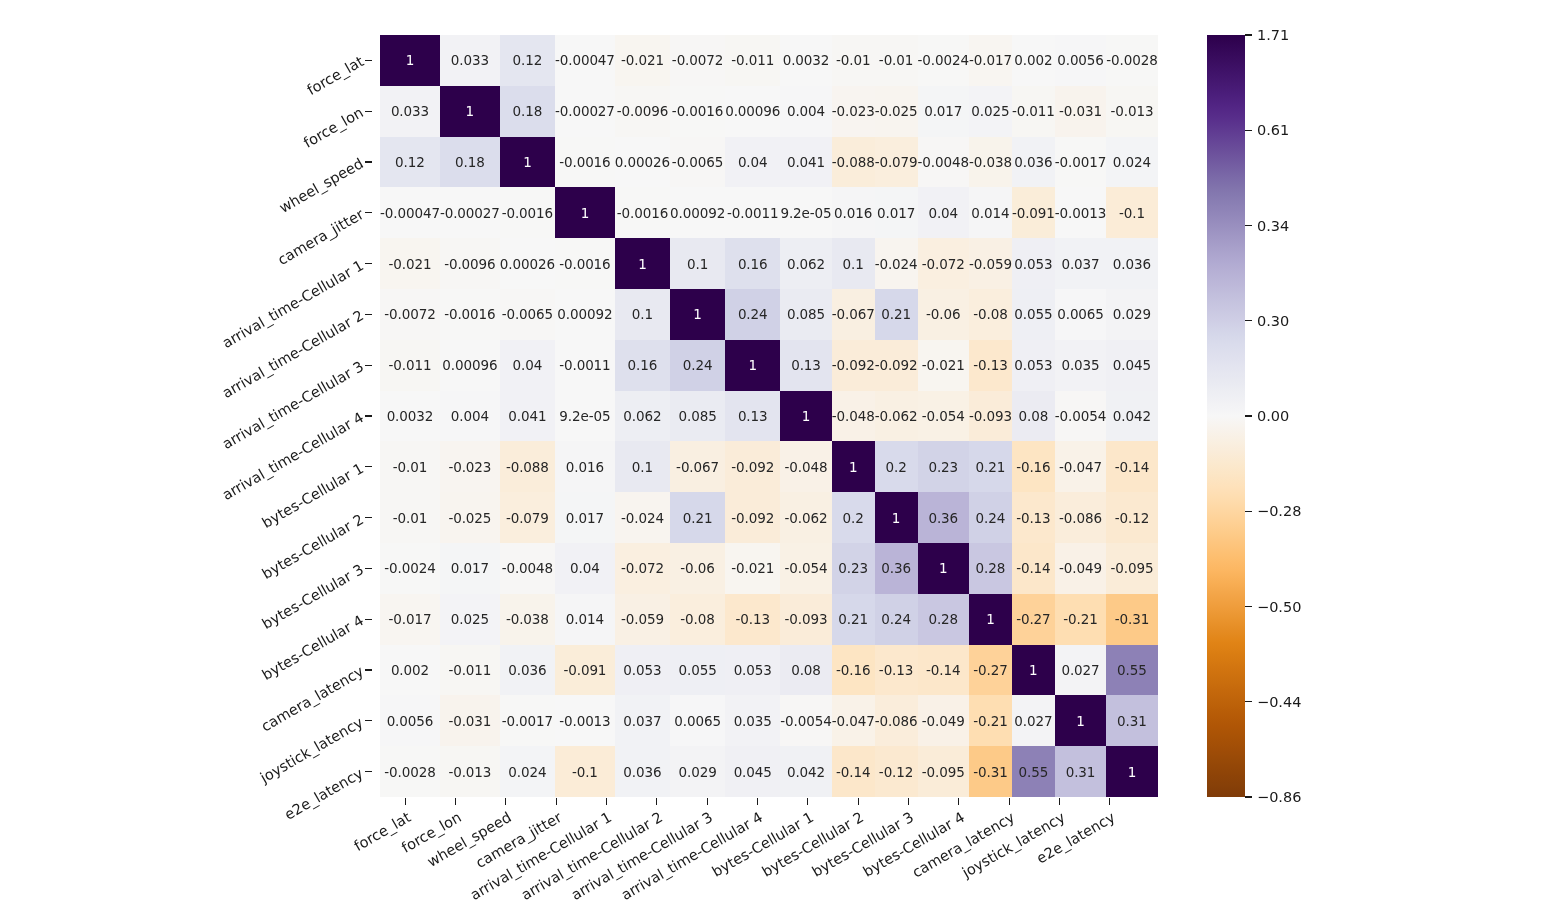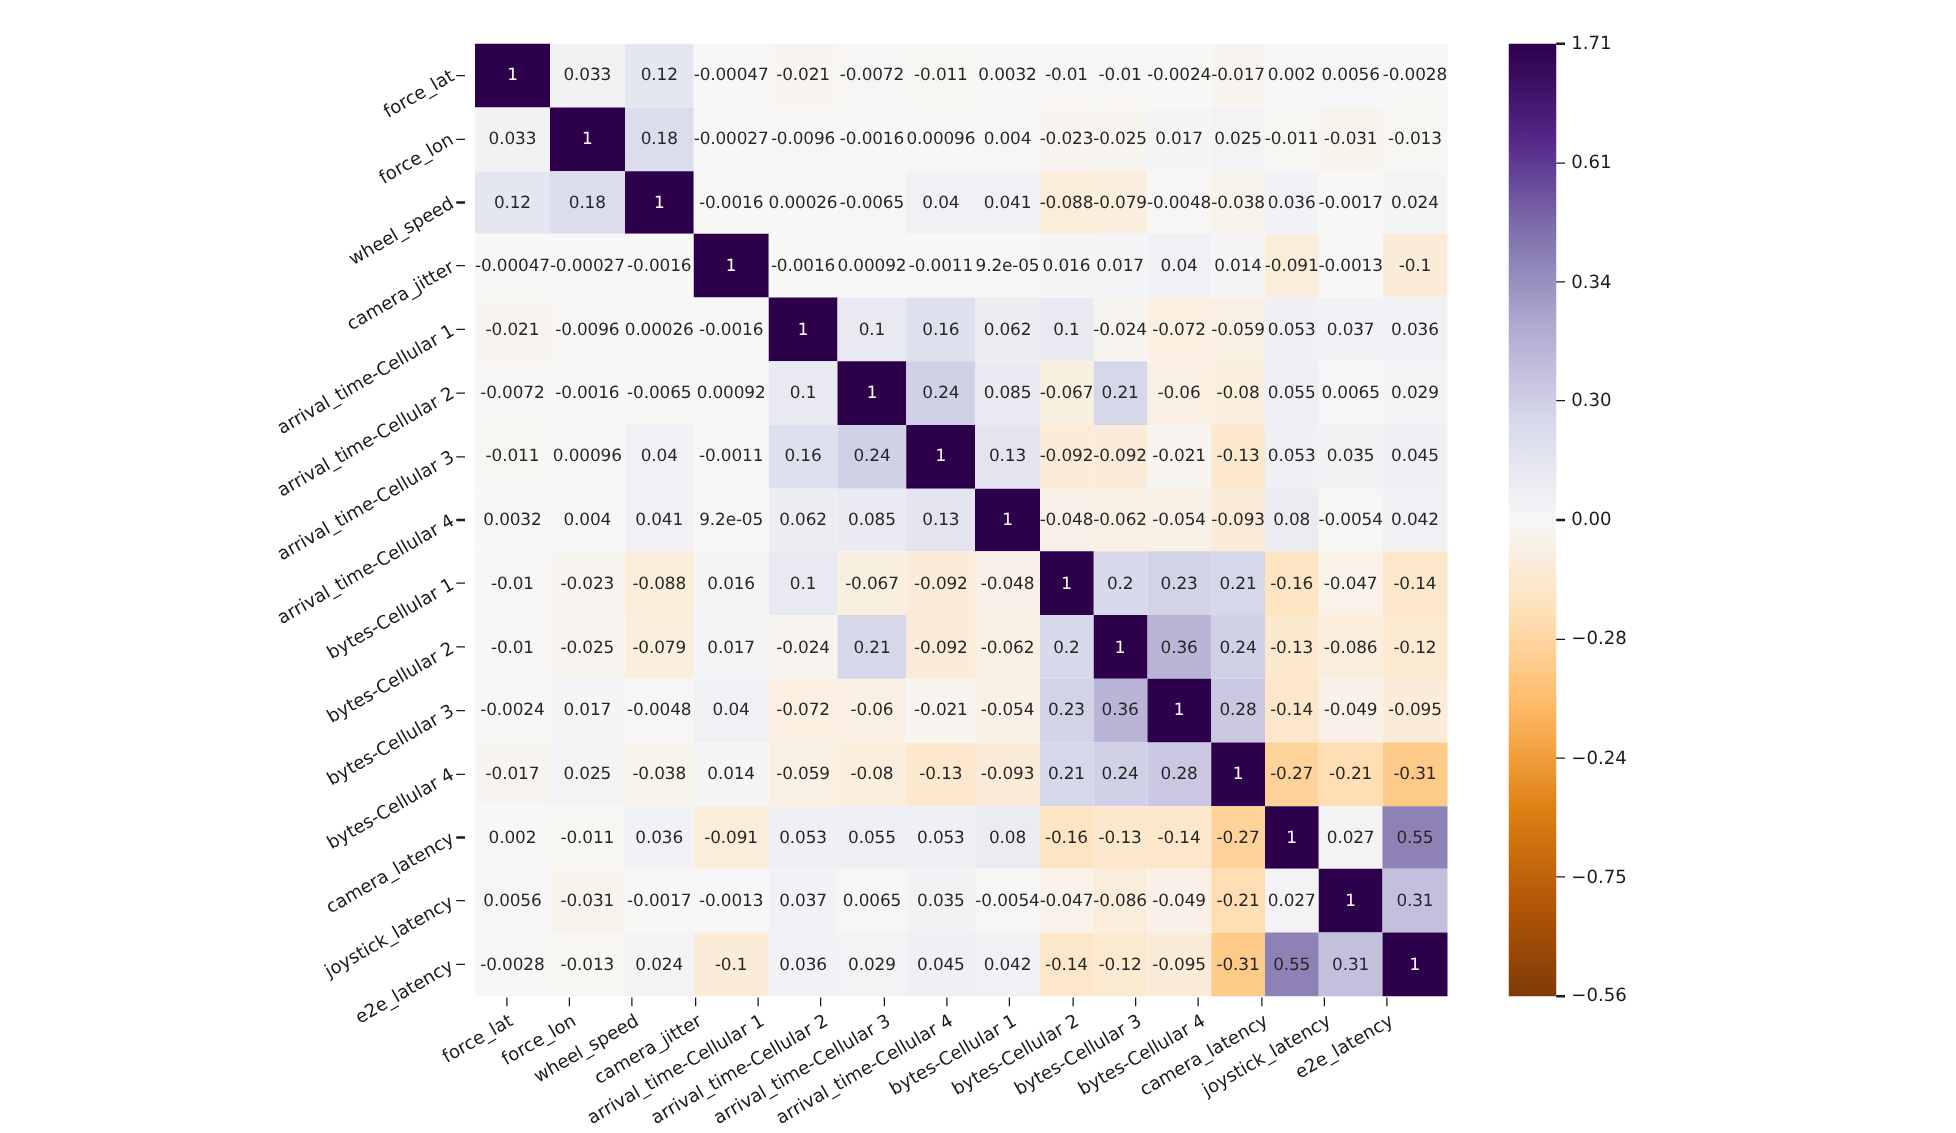--- a/index.html
+++ b/index.html
@@ -520,25 +520,25 @@
       <div class="cb-tick" style="top: 381px;">
         <div class="cb-tickmark"></div>
         <div class="cb-label">0.00</div>
       </div>
       <div class="cb-tick" style="top: 476.25px;">
         <div class="cb-tickmark"></div>
         <div class="cb-label">−0.28</div>
       </div>
       <div class="cb-tick" style="top: 571.5px;">
         <div class="cb-tickmark"></div>
-        <div class="cb-label">−0.24</div>
+        <div class="cb-label">−0.50</div>
       </div>
       <div class="cb-tick" style="top: 666.75px;">
         <div class="cb-tickmark"></div>
-        <div class="cb-label">−0.75</div>
+        <div class="cb-label">−0.44</div>
       </div>
       <div class="cb-tick" style="top: 762px;">
         <div class="cb-tickmark"></div>
-        <div class="cb-label">−0.56</div>
+        <div class="cb-label">−0.86</div>
       </div>
     </div>
 
 </div>
 
 </body></html>

